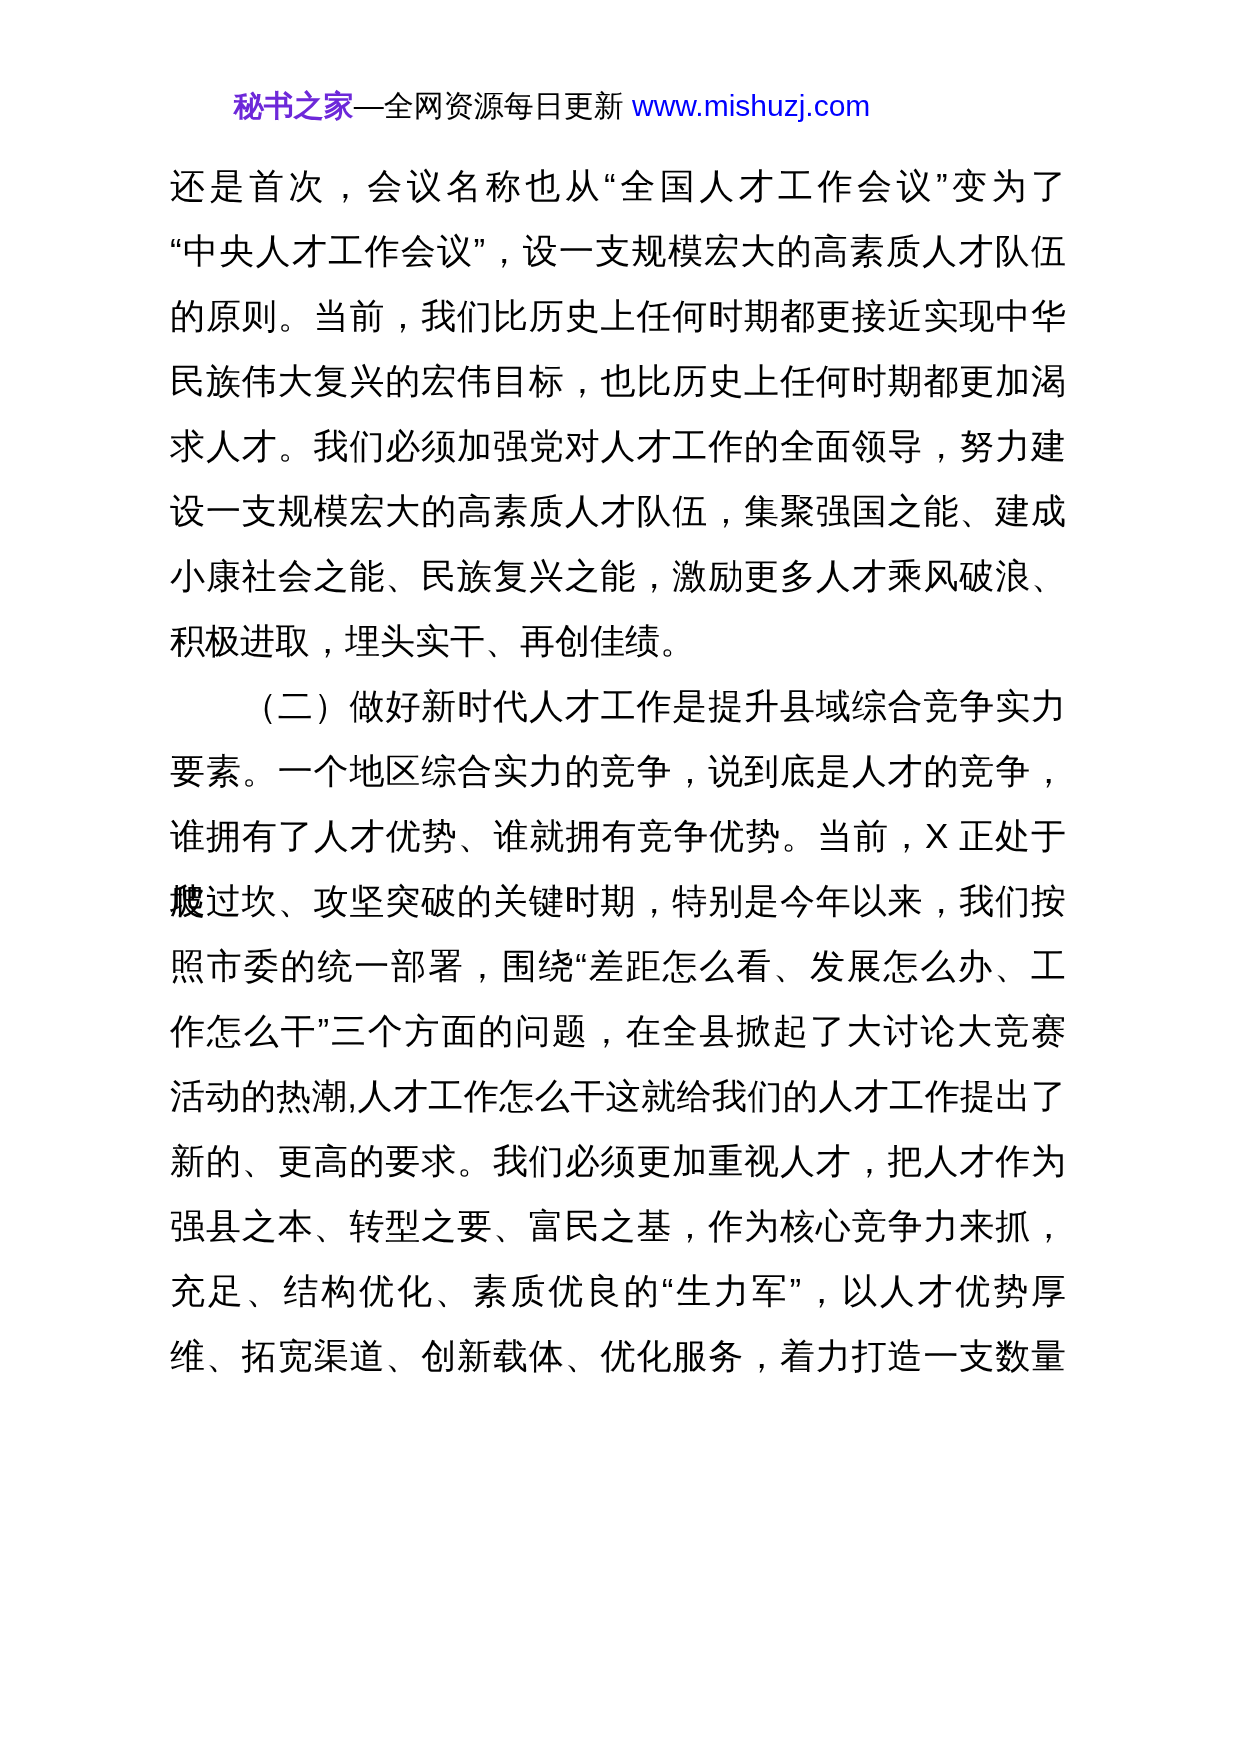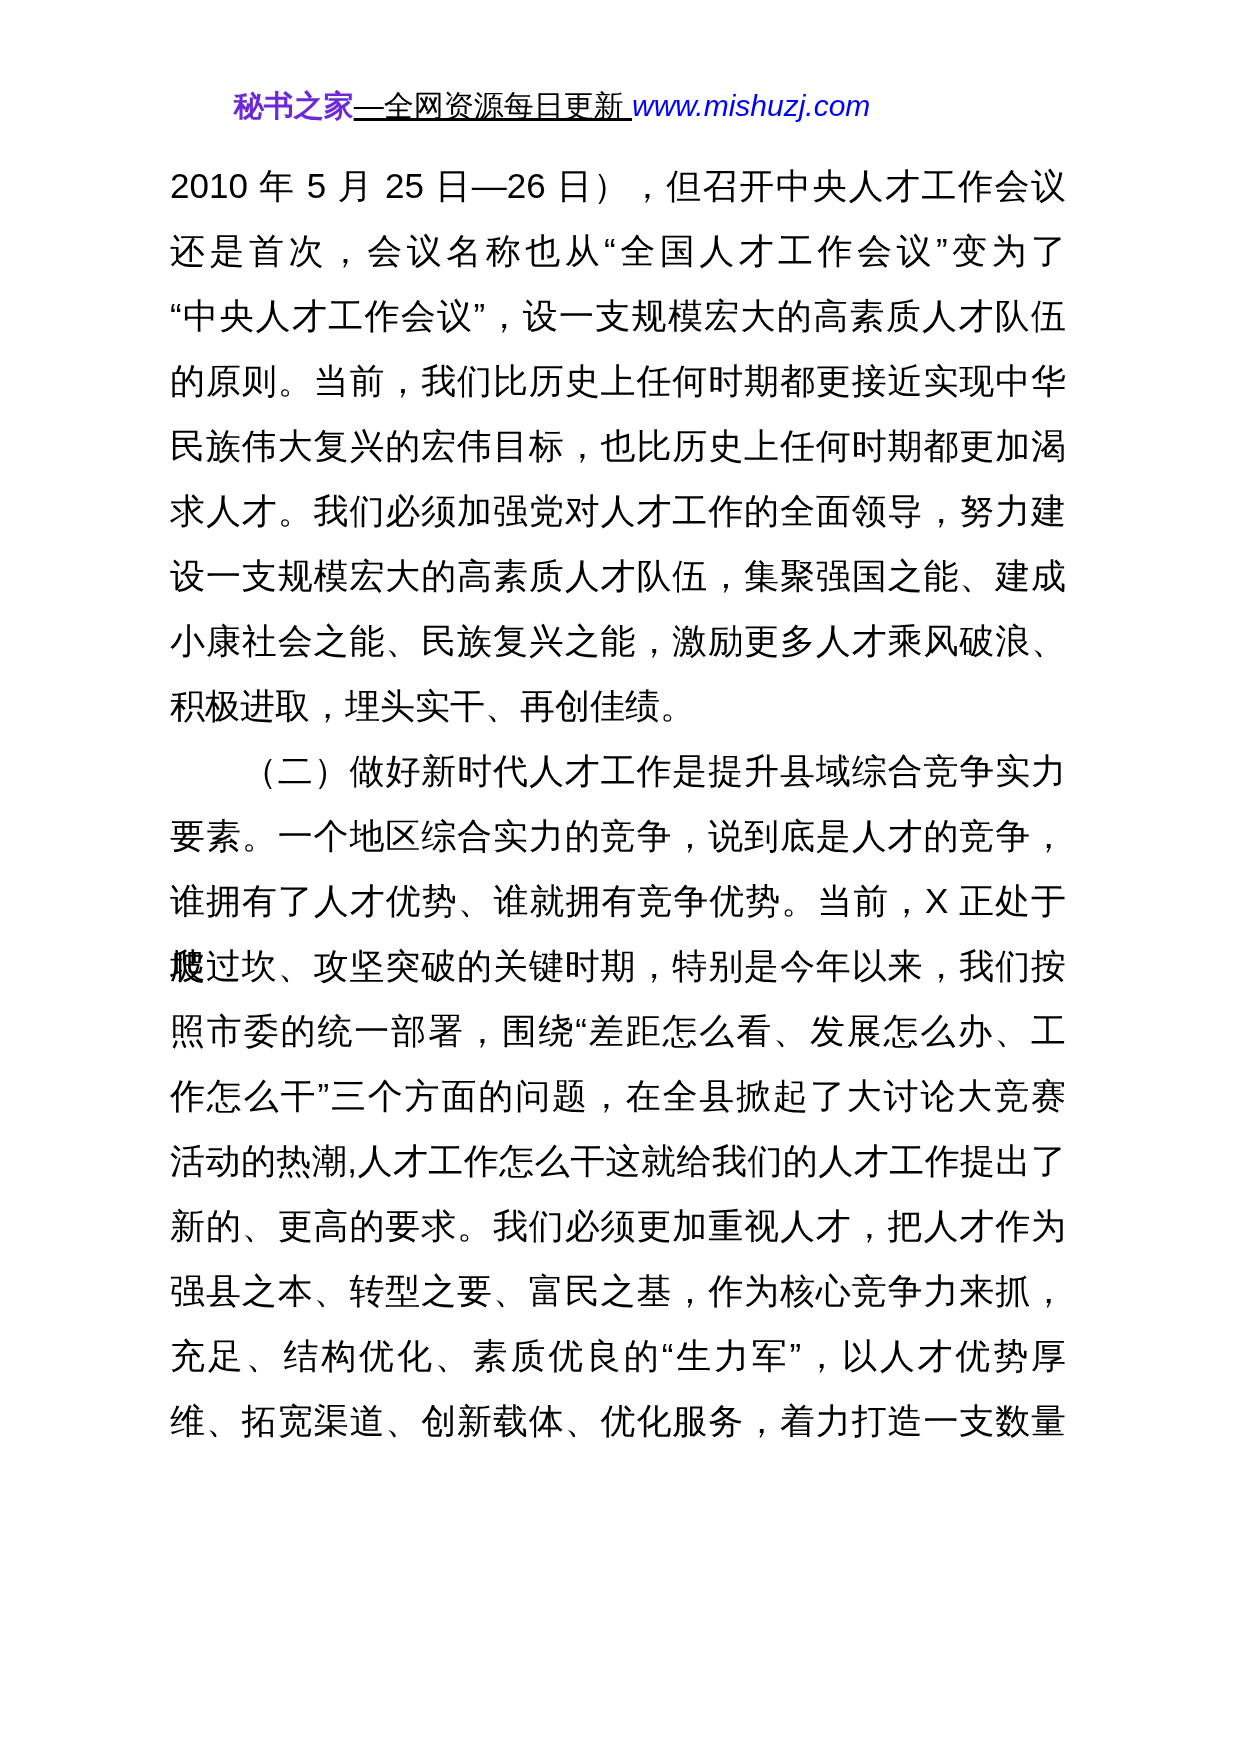--- a/index.html
+++ b/index.html
@@ -16,21 +16,21 @@
     top: 84px;
     left: 0;
     width: 1104px;
     text-align: center;
     font-size: 30px;
     line-height: 44px;
     white-space: nowrap;
     color: #000000;
   }
   .brand { font-weight: bold; color: #ff0000; }
-  .tagline { color: #000000; text-decoration: underline; }
+  .tagline { color: #000000; }
   .site-url { color: #0000ff; text-decoration: none; }
   .doc-body {
     position: absolute;
     top: 153px;
     left: 170px;
     width: 896px;
     color: #000000;
   }
   .line {
     font-size: 35px;
@@ -44,24 +44,23 @@
     text-justify: inter-character;
     text-align-last: justify;
   }
   .line.indent { text-indent: 72px; }
 </style>
 </head>
 <body>
 
 <div class="page">
   <div class="doc-header">
-    <span class="brand" style="color: #6d28d9;">秘书之家</span><span class="tagline" style="color: rgb(0, 0, 0);">—全网资源每日更新 </span><span class="site-url" style="color: rgb(0, 0, 255); font-style: italic;">www.mishuzj.com</span>
+    <span class="brand" style="color: #6d28d9;">秘书之家</span><span class="tagline" style="color: rgb(0, 0, 0);">—全网资源每日更新 </span><span class="site-url" style="color: rgb(0, 0, 255);">www.mishuzj.com</span>
   </div>
   <div class="doc-body" style="color: rgb(0, 0, 0);">
-      <div class="line just">2010 年 5 月 25 日—26 日），但召开中央人才工作会议</div>
       <div class="line just">还是首次，会议名称也从“全国人才工作会议”变为了</div>
       <div class="line just">“中央人才工作会议”，设一支规模宏大的高素质人才队伍</div>
       <div class="line just">的原则。当前，我们比历史上任何时期都更接近实现中华</div>
       <div class="line just">民族伟大复兴的宏伟目标，也比历史上任何时期都更加渴</div>
       <div class="line just">求人才。我们必须加强党对人才工作的全面领导，努力建</div>
       <div class="line just">设一支规模宏大的高素质人才队伍，集聚强国之能、建成</div>
       <div class="line just">小康社会之能、民族复兴之能，激励更多人才乘风破浪、</div>
       <div class="line">积极进取，埋头实干、再创佳绩。</div>
       <div class="line indent just">（二）做好新时代人才工作是提升县域综合竞争实力</div>
       <div class="line just">要素。一个地区综合实力的竞争，说到底是人才的竞争，</div>

